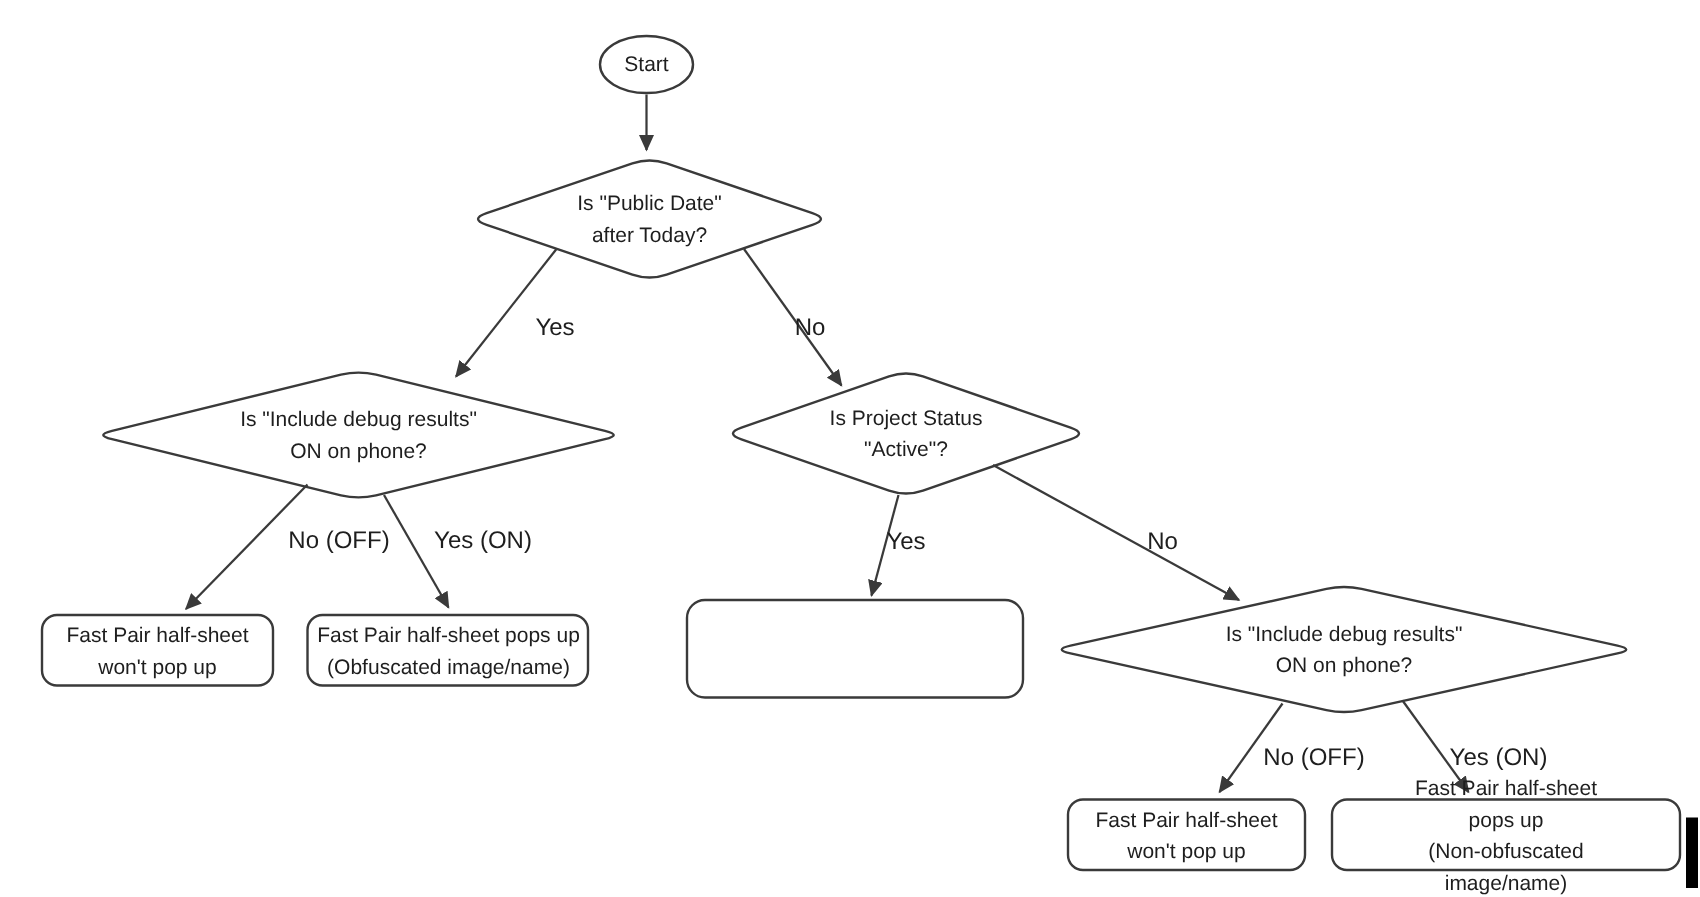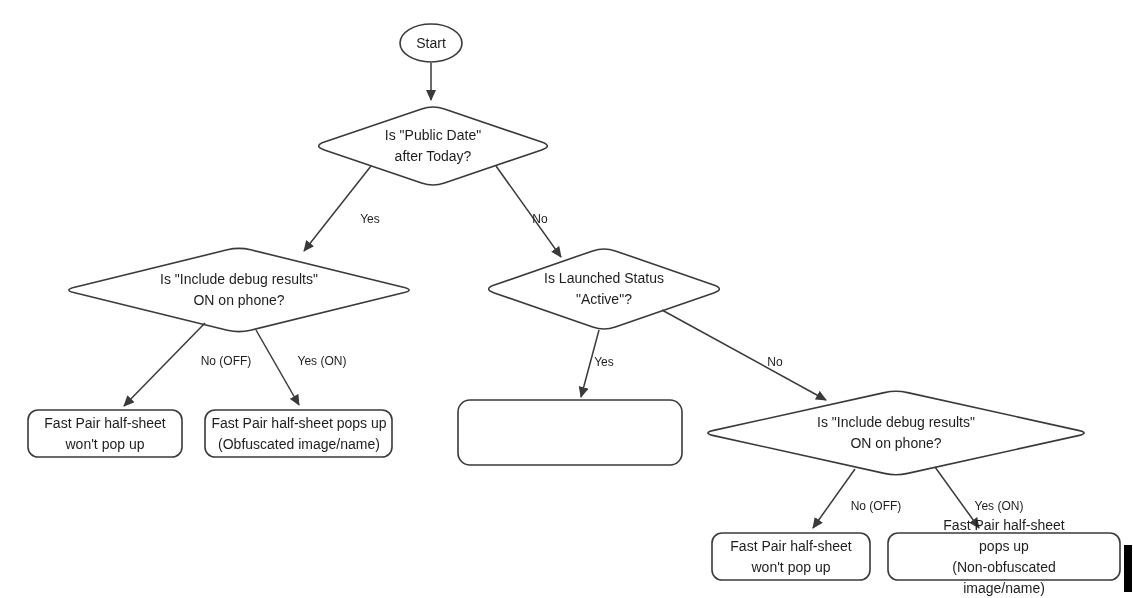--- a/index.html
+++ b/index.html
@@ -9,21 +9,21 @@
   }
   .stage svg{position:absolute;left:0;top:0}
   .shape{fill:var(--fill,#fff);stroke:var(--stroke,#3a3a3a);stroke-width:1.6}
   .edge{stroke:var(--stroke,#3a3a3a);stroke-width:1.5;fill:none}
   .arrowhead{fill:var(--stroke,#3a3a3a)}
   .lbl{
     position:absolute;transform:translate(-50%,-50%);
     white-space:pre-line;text-align:center;
     color:var(--text,#1e1e1e);font-size:14px;line-height:1.5;
   }
-  .edge-lbl{font-size:12px;white-space:nowrap}
+  .edge-lbl{font-size:16px;white-space:nowrap}
   .cursor-bar{position:absolute;left:1124px;top:545px;width:8px;height:47px;background:#000}
 </style>
 </head>
 <body>
 
 <div class="stage">
 
   <svg width="1133" height="598" viewBox="0 0 1133 598">
     <defs>
       <marker id="arw" markerWidth="12" markerHeight="10" refX="10" refY="5" orient="auto" markerUnits="userSpaceOnUse">
@@ -52,21 +52,21 @@
     <line class="edge" x1="662" y1="310" x2="826" y2="400" marker-end="url(#arw)"></line>
     <line class="edge" x1="855" y1="469" x2="813" y2="528" marker-end="url(#arw)"></line>
     <line class="edge" x1="935" y1="467" x2="979" y2="528" marker-end="url(#arw)"></line>
   </svg>
 
   <div class="lbl" style="left:431px;top:43px">Start</div>
   <div class="lbl" style="left:433px;top:146px">Is "Public Date"
 after Today?</div>
   <div class="lbl" style="left:239px;top:290px">Is "Include debug results"
 ON on phone?</div>
-  <div class="lbl" style="left:604px;top:289px">Is Launched Status
+  <div class="lbl" style="left:604px;top:289px">Is Project Status
 "Active"?</div>
   <div class="lbl" style="left:896px;top:433px">Is "Include debug results"
 ON on phone?</div>
   <div class="lbl" style="left:105px;top:434px">Fast Pair half-sheet
 won't pop up</div>
   <div class="lbl" style="left:299px;top:434px">Fast Pair half-sheet pops up
 (Obfuscated image/name)</div>
   <div class="lbl" style="left:791px;top:557px">Fast Pair half-sheet
 won't pop up</div>
   <div class="lbl" style="left:1004px;top:557px">Fast Pair half-sheet pops up

